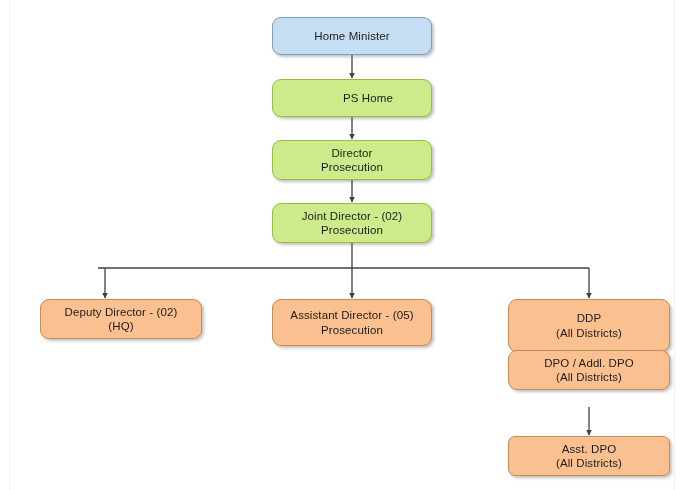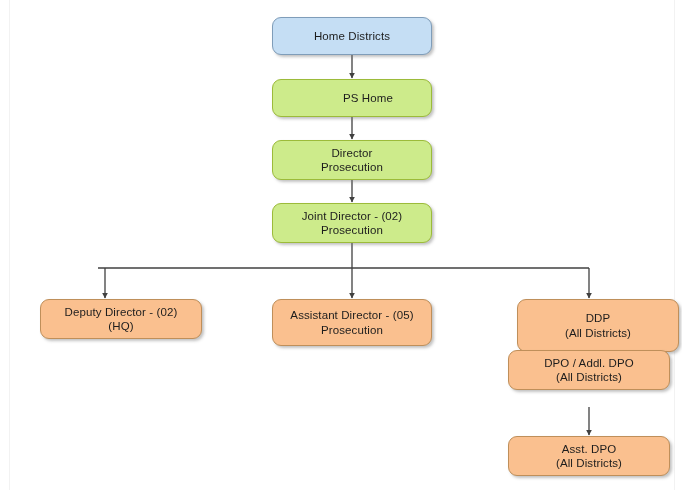--- a/index.html
+++ b/index.html
@@ -92,21 +92,21 @@
         <path d="M 352 268 L 352 298" marker-end="url(#arrowhead)"></path>
         <path d="M 589 268 L 589 298" marker-end="url(#arrowhead)"></path>
         <path d="M 589 339 L 589 366" marker-end="url(#arrowhead)"></path>
         <path d="M 589 407 L 589 435" marker-end="url(#arrowhead)"></path>
       </g>
   </svg>
 
   <div id="nodes-layer">
       <div class="node blue" style="left: 272px; top: 17px; width: 160px; height: 38px;">
         <div>
-          <span class="node-line">Home Districts</span>
+          <span class="node-line">Home Minister</span>
         </div>
       </div>
       <div class="node green" style="left: 272px; top: 79px; width: 160px; height: 38px; padding-left: 32px;">
         <div>
           <span class="node-line">PS Home</span>
         </div>
       </div>
       <div class="node green" style="left: 272px; top: 140px; width: 160px; height: 40px;">
         <div>
           <span class="node-line">Director</span>
@@ -124,33 +124,33 @@
           <span class="node-line">Deputy Director - (02)</span>
           <span class="node-line">(HQ)</span>
         </div>
       </div>
       <div class="node orange" style="left: 272px; top: 299px; width: 160px; height: 47px;">
         <div>
           <span class="node-line">Assistant Director - (05)</span>
           <span class="node-line">Prosecution</span>
         </div>
       </div>
-      <div class="node orange" style="left: 508px; top: 299px; width: 162px; height: 53px; margin-left: 9px;">
+      <div class="node orange" style="left: 508px; top: 299px; width: 162px; height: 53px;">
         <div>
           <span class="node-line">DDP</span>
           <span class="node-line">(All Districts)</span>
         </div>
       </div>
       <div class="node orange" style="left: 508px; top: 350px; width: 162px; height: 40px;">
         <div>
           <span class="node-line">DPO / Addl. DPO</span>
           <span class="node-line">(All Districts)</span>
         </div>
       </div>
-      <div class="node orange" style="left: 508px; top: 436px; width: 162px; height: 40px;">
+      <div class="node orange" style="left: 508px; top: 436px; width: 162px; height: 40px; border-radius: 7px;">
         <div>
           <span class="node-line">Asst. DPO</span>
           <span class="node-line">(All Districts)</span>
         </div>
       </div>
     </div>
 
 </div>
 
 </body></html>

